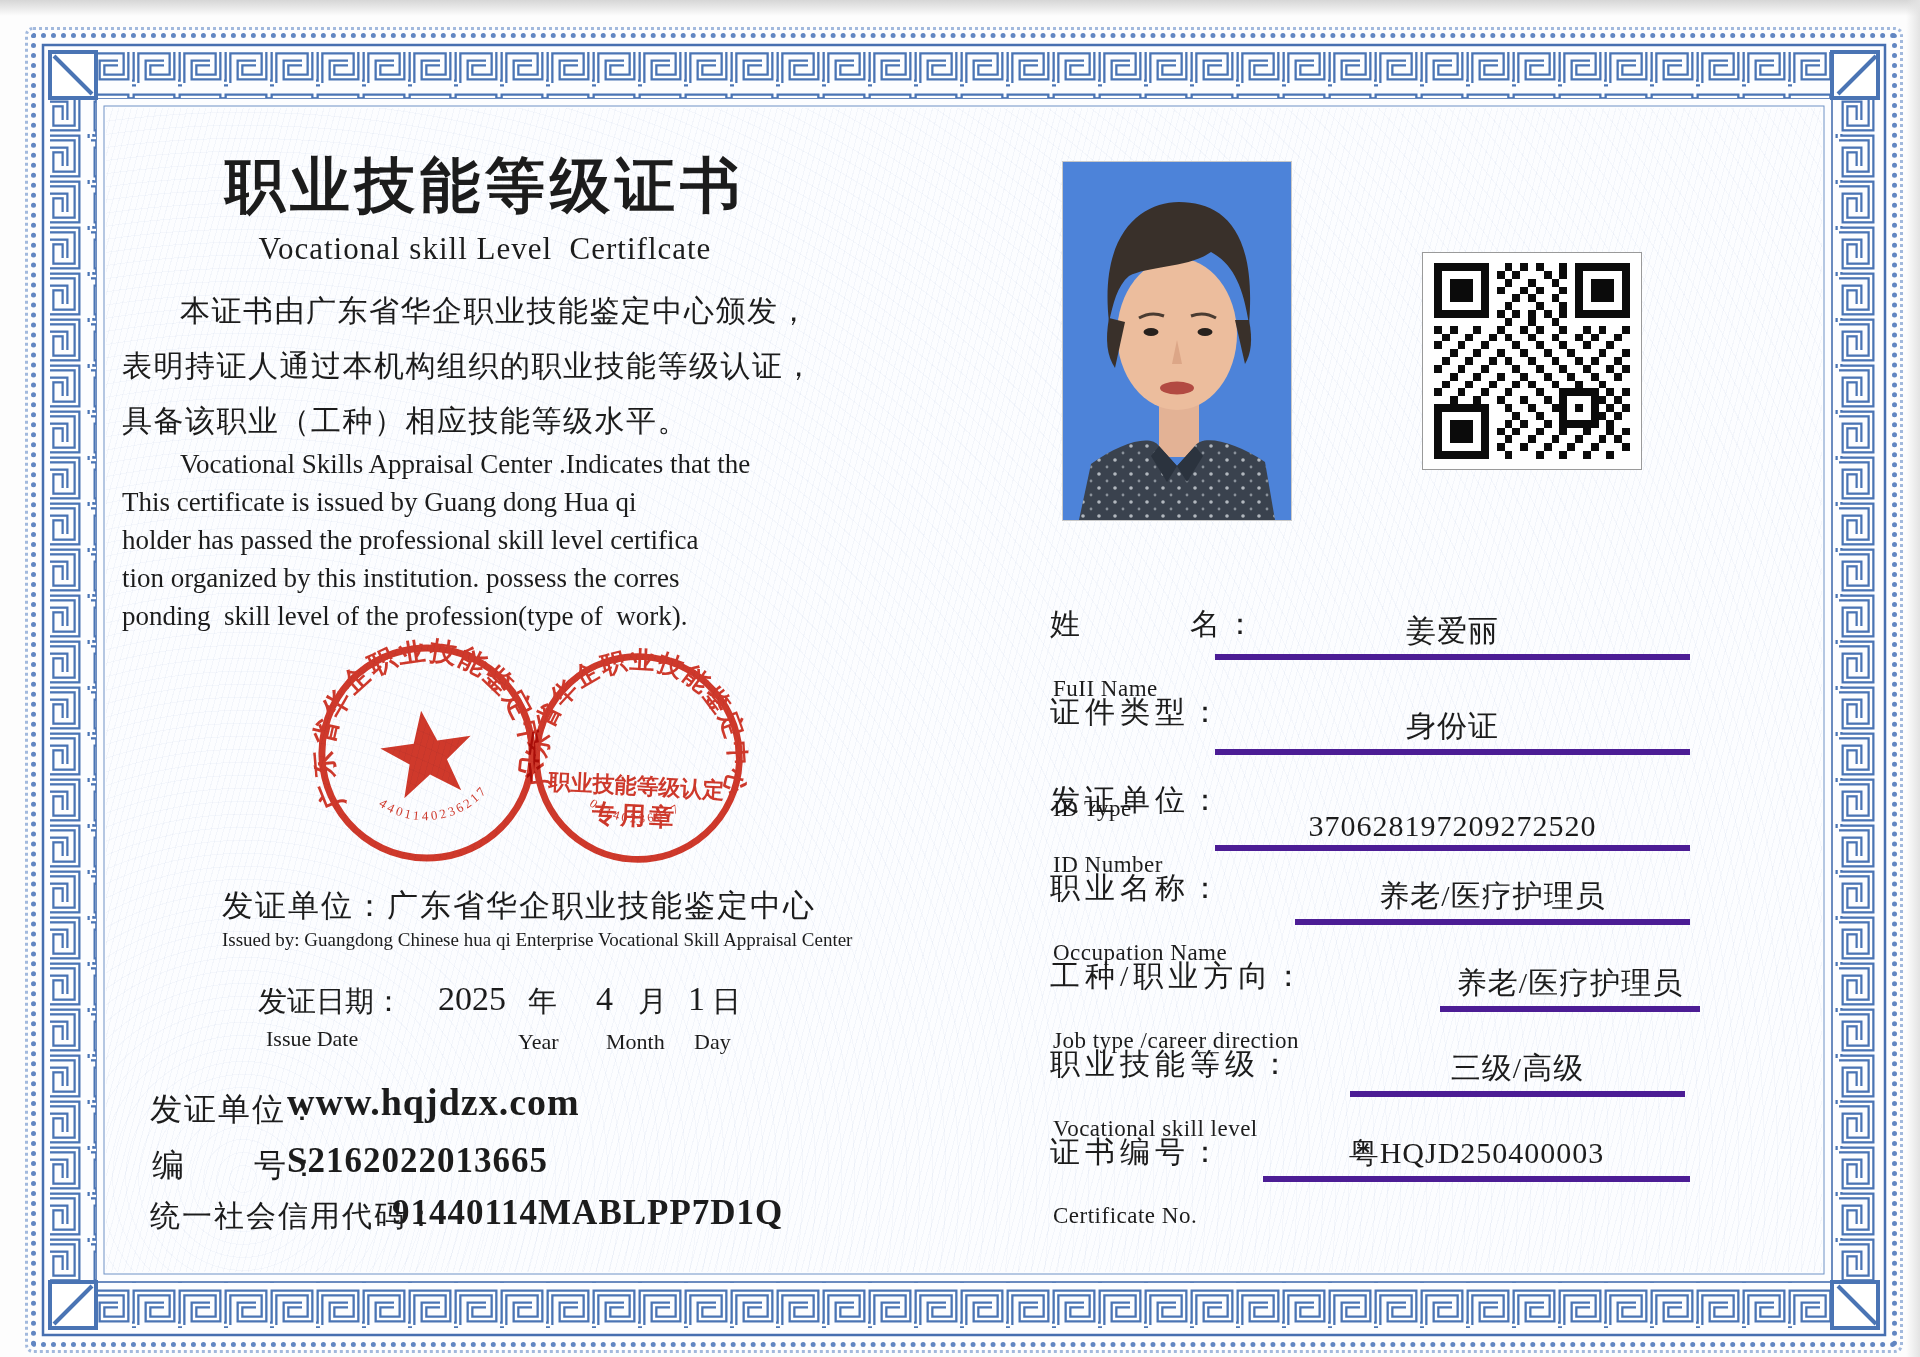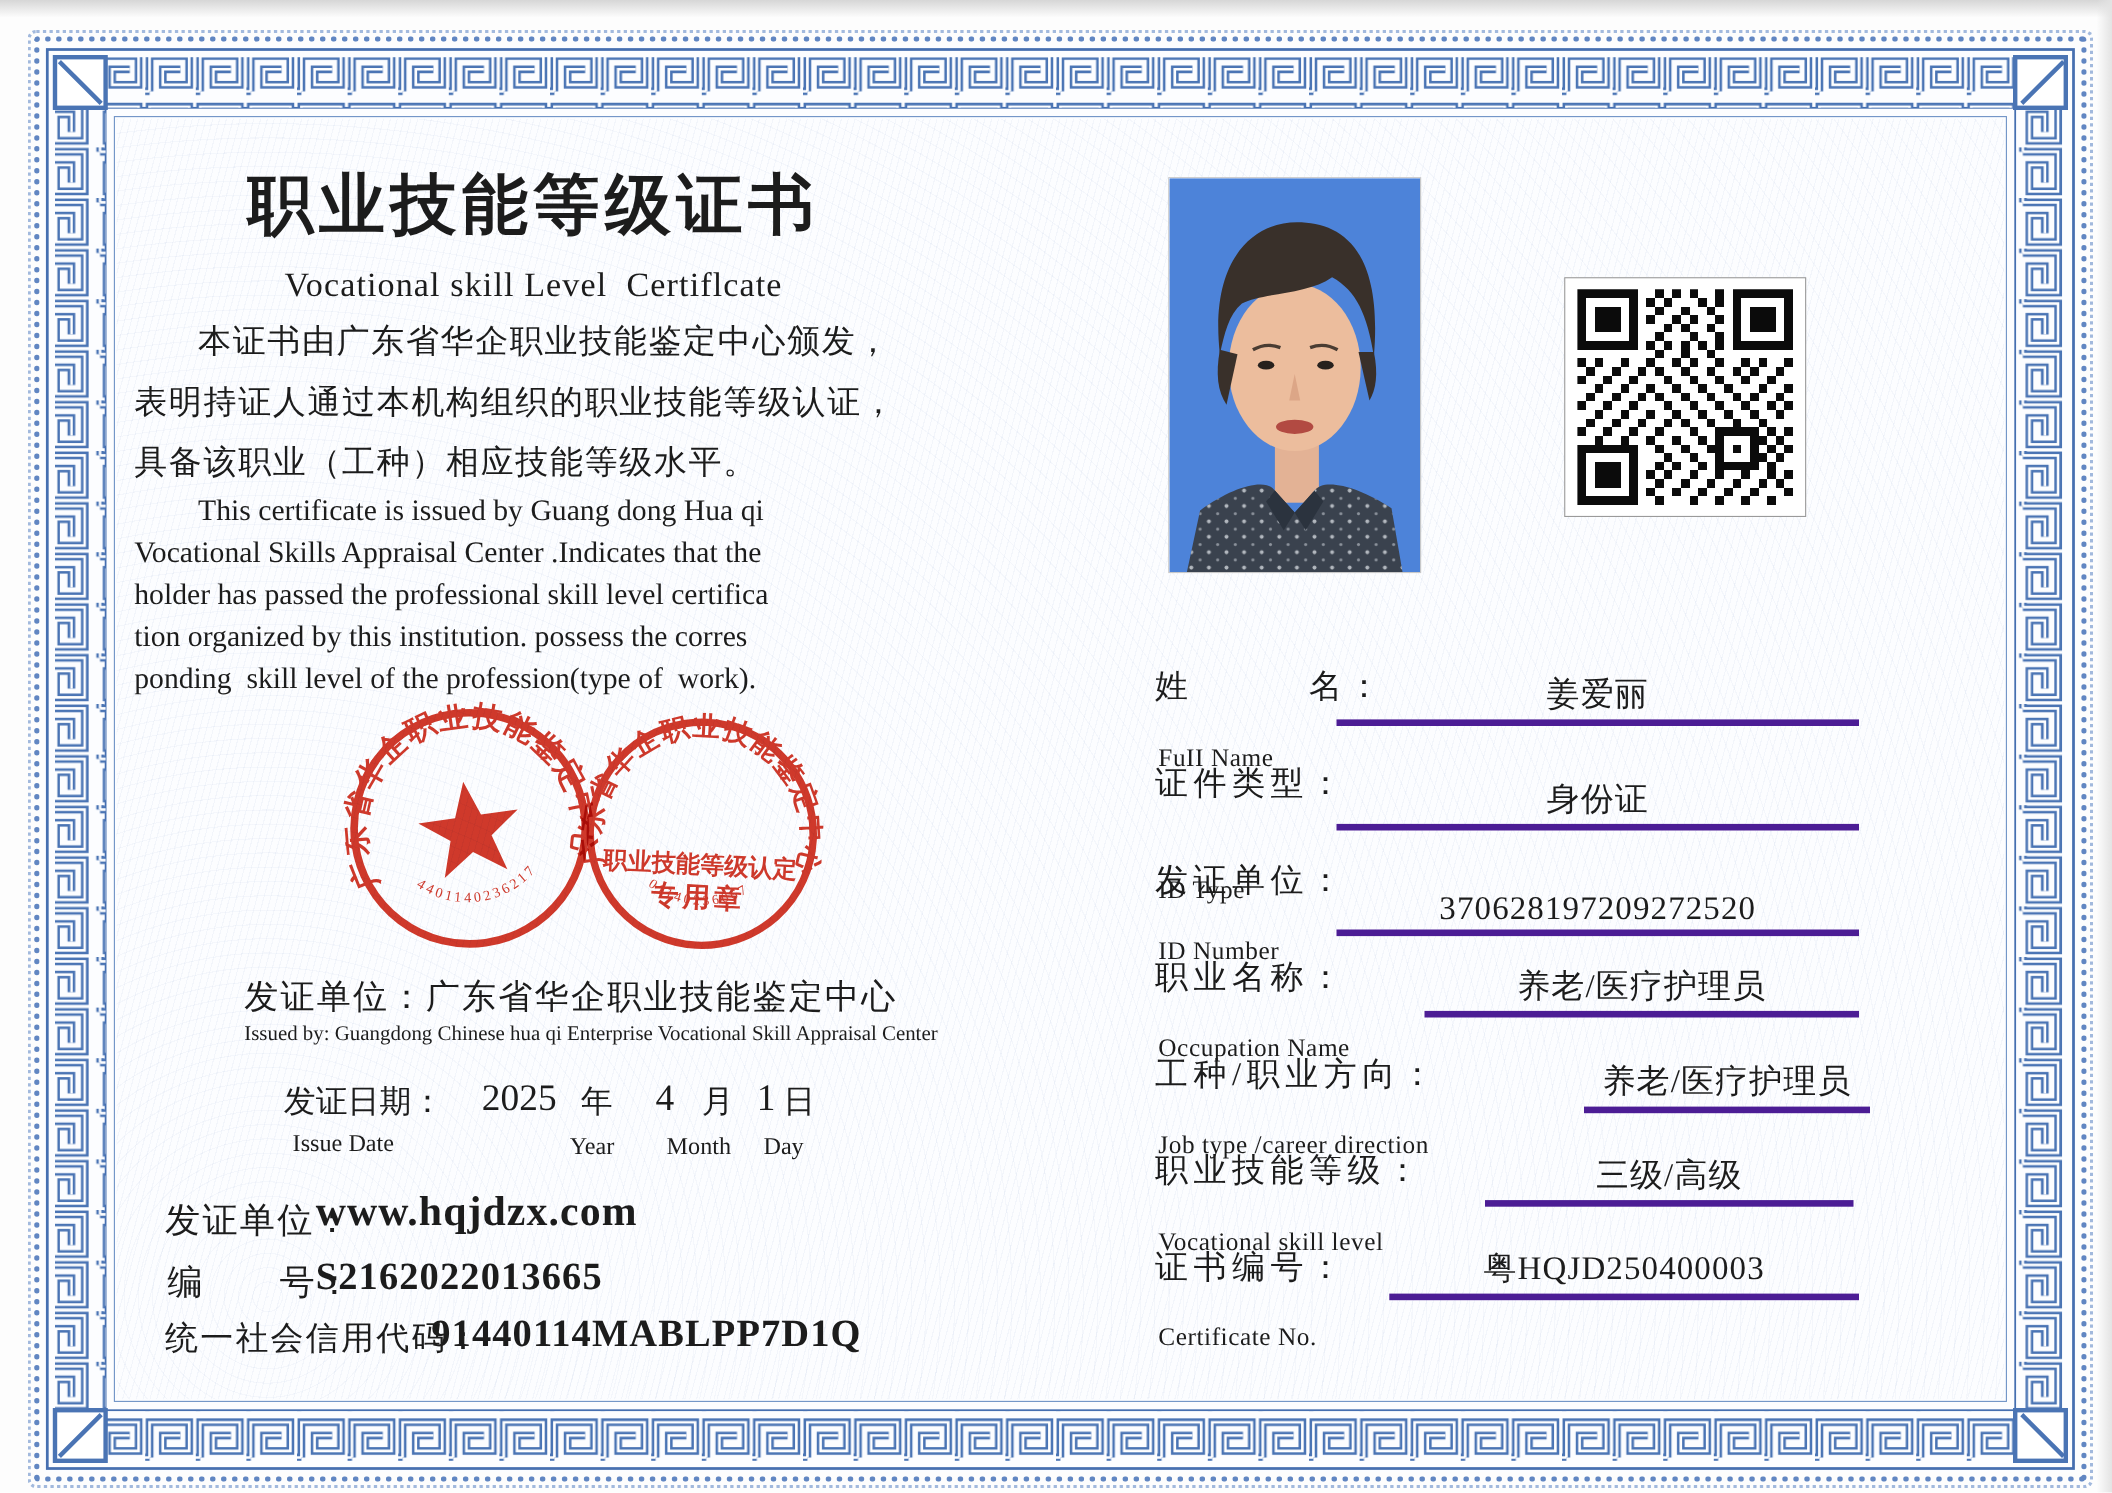--- a/index.html
+++ b/index.html
@@ -18,21 +18,21 @@
 
   .inner-texture{position:absolute;left:66px;top:66px;width:1716px;height:1164px;
     background:
       repeating-linear-gradient(105deg, rgba(110,140,195,.065) 0 1px, rgba(0,0,0,0) 1px 6px),
       repeating-radial-gradient(circle at 8% 92%, rgba(100,130,190,.05) 0 1px, rgba(0,0,0,0) 1px 13px);
   }
 
   .abs{position:absolute;}
   .title-block{left:160px;top:146px;width:650px;text-align:center;}
   .title-cn{font-size:60px;font-weight:700;letter-spacing:5px;white-space:pre;}
-  .title-en{font-size:31px;margin-top:14px;letter-spacing:1px;white-space:pre;}
+  .title-en{font-size:31px;margin-top:4px;letter-spacing:1px;white-space:pre;}
 
   .para-cn{left:122px;top:283px;width:710px;font-size:30px;line-height:55px;letter-spacing:1.5px;}
   .para-cn .line{white-space:pre;}
   .para-cn .line:first-child{text-indent:58px;}
 
   .para-en{left:122px;top:445px;width:675px;font-size:27px;line-height:38px;}
   .para-en .line{white-space:pre;}
   .para-en .line:first-child{text-indent:58px;}
 
   .issuer-cn{left:222px;top:885px;font-size:31px;letter-spacing:2px;white-space:pre;}
@@ -113,22 +113,22 @@
     <div class="title-en">Vocational skill Level  Certiflcate</div>
   </div>
 
   <div class="abs para-cn">
     <div class="line">本证书由广东省华企职业技能鉴定中心颁发，</div>
     <div class="line">表明持证人通过本机构组织的职业技能等级认证，</div>
     <div class="line">具备该职业（工种）相应技能等级水平。</div>
   </div>
 
   <div class="abs para-en">
+    <div class="line">Vocational Skills Appraisal Center .Indicates that the</div>
     <div class="line">This certificate is issued by Guang dong Hua qi</div>
-    <div class="line">Vocational Skills Appraisal Center .Indicates that the</div>
     <div class="line">holder has passed the professional skill level certifica</div>
     <div class="line">tion organized by this institution. possess the corres</div>
     <div class="line">ponding  skill level of the profession(type of  work).</div>
   </div>
 
   <div class="abs issuer-cn">发证单位：广东省华企职业技能鉴定中心</div>
   <div class="abs issuer-en">Issued by: Guangdong Chinese hua qi Enterprise Vocational Skill Appraisal Center</div>
 
   <span class="date-part" style="left:258px;top:982px;">发证日期：</span>
   <span class="date-part date-num" style="left:438px;top:980px;">2025</span>

